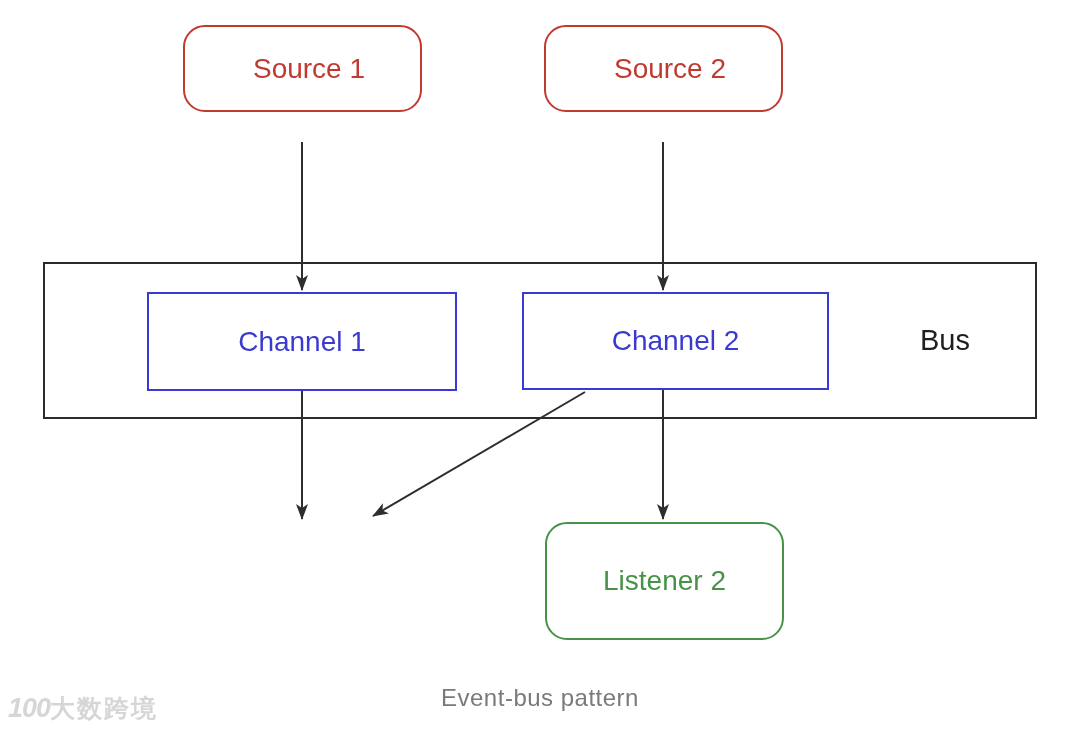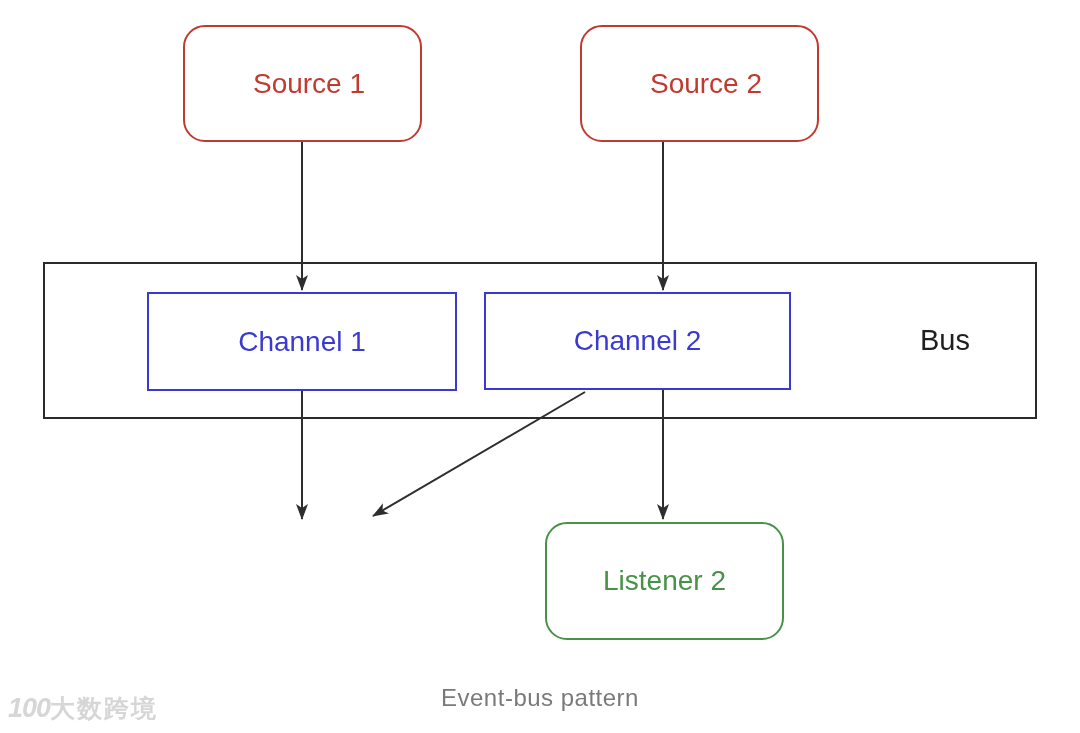--- a/index.html
+++ b/index.html
@@ -15,21 +15,21 @@
     display:flex;align-items:center;justify-content:center;
     background:#ffffff;
     box-sizing:border-box;
     font-size:28px;
     text-align:center;
   }
   .rounded{border-radius:22px;}
   .source{
     border:2px solid var(--source_color,#c03a30);
     color:var(--source_color,#c03a30);
-    width:239px;height:117px;padding-left:13px;
+    width:239px;height:87px;padding-left:13px;
   }
   .listener{
     border:2px solid var(--listener_color,#479247);
     color:var(--listener_color,#479247);
     width:239px;height:118px;
   }
   .channel{
     border:2px solid var(--channel_color,#3a3ad0);
     color:var(--channel_color,#3a3ad0);
   }
@@ -76,28 +76,28 @@
 <body>
 
 <div class="canvas">
 
   <div class="bus"></div>
   <div class="bus-label">Bus</div>
 
   <div class="node rounded source" style="left:183px;top:25px;">
     <span>Source 1</span>
   </div>
-  <div class="node rounded source" style="left:544px;top:25px;margin-left:36px;">
+  <div class="node rounded source" style="left:544px;top:25px;">
     <span>Source 2</span>
   </div>
 
   <div class="node channel" style="left:147px;top:292px;width:310px;height:99px;justify-content:center;">
     <span>Channel 1</span>
   </div>
-  <div class="node channel" style="left:484px;top:292px;width:307px;height:98px;">
+  <div class="node channel" style="left:522px;top:292px;width:307px;height:98px;">
     <span>Channel 2</span>
   </div>
 
   <div class="node rounded listener" style="left:545px;top:522px;">
     <span>Listener 2</span>
   </div>
 
   <svg class="edges" width="1080" height="733" viewBox="0 0 1080 733">
     <defs>
       <marker id="arrow" markerUnits="userSpaceOnUse" markerWidth="18" markerHeight="14" refX="16" refY="7" orient="auto">

